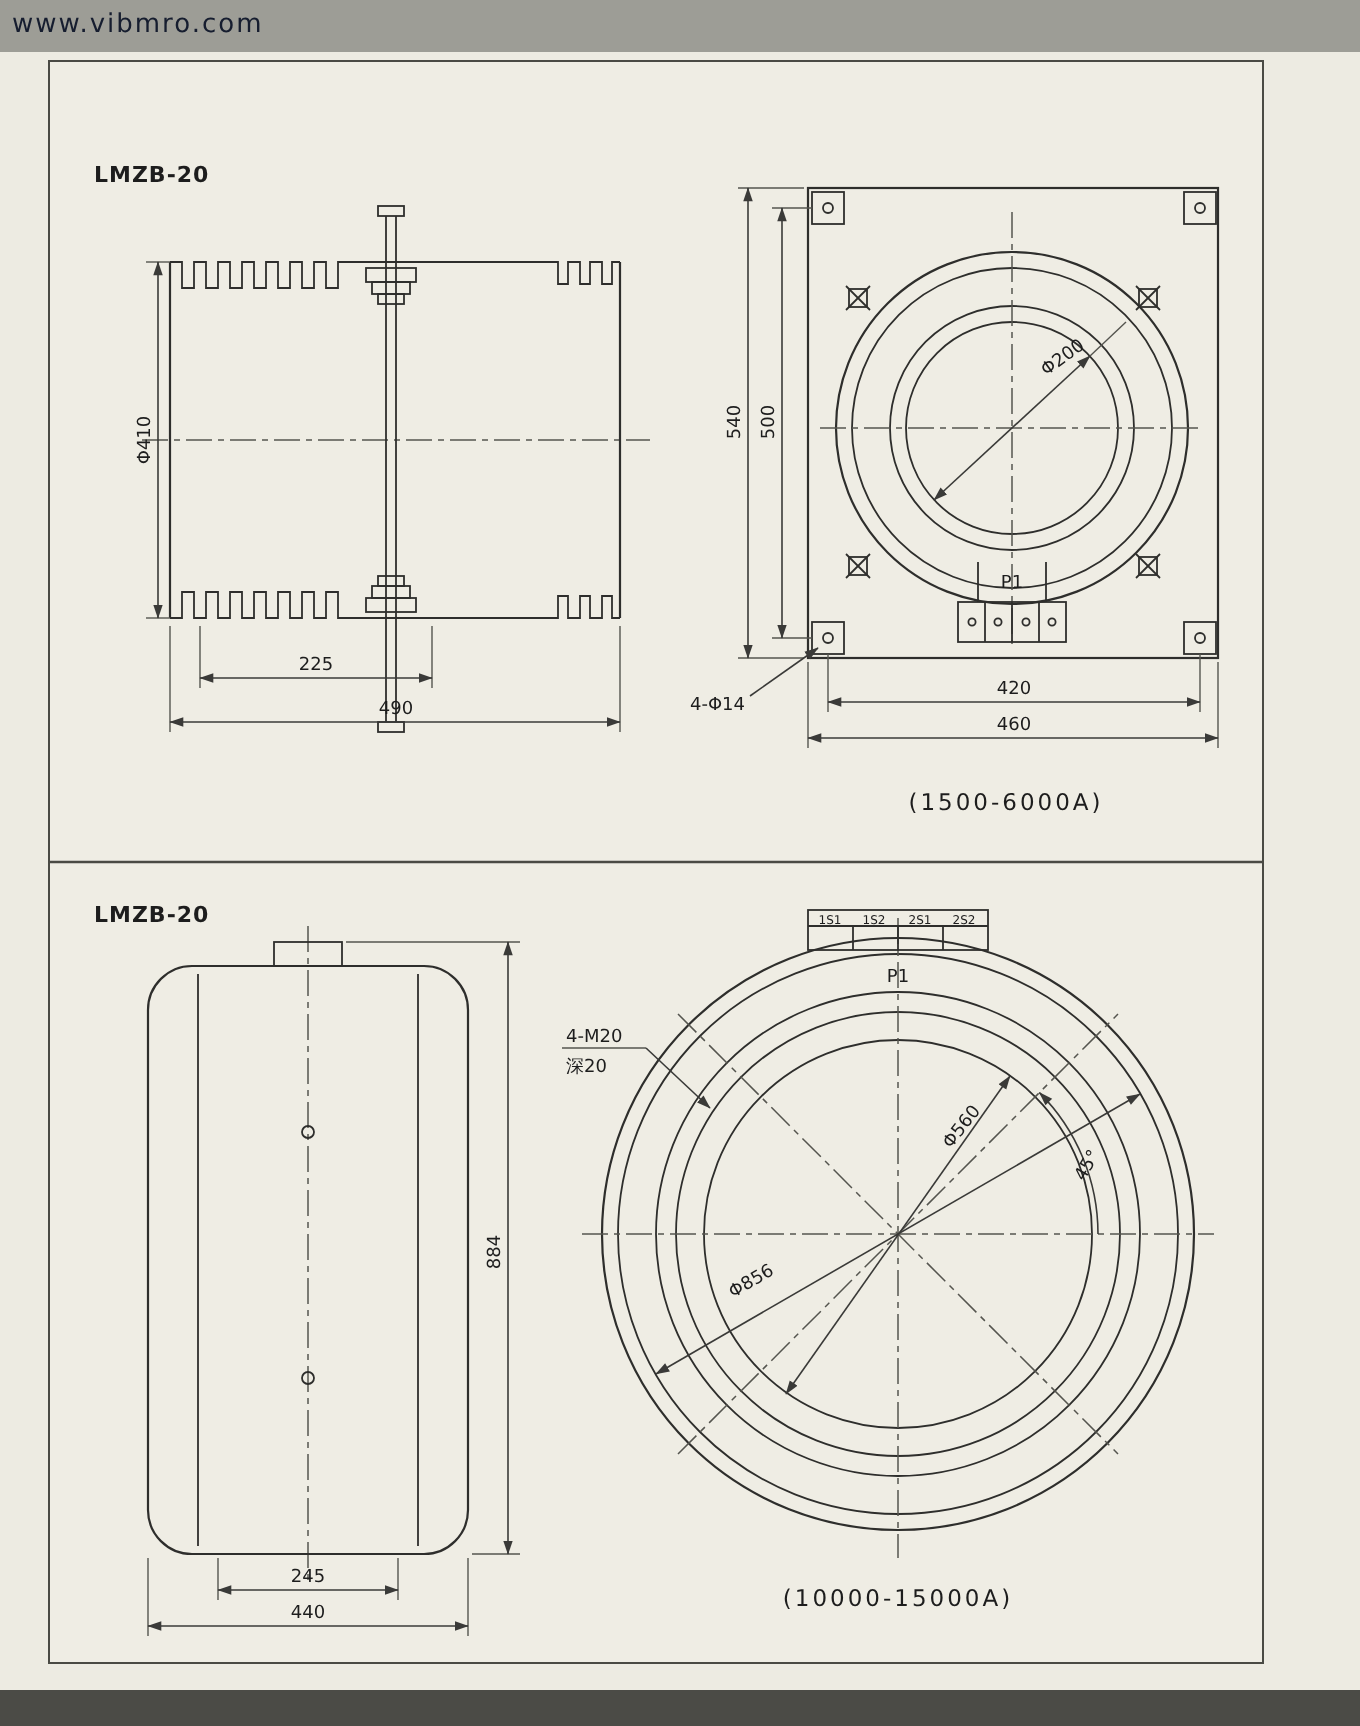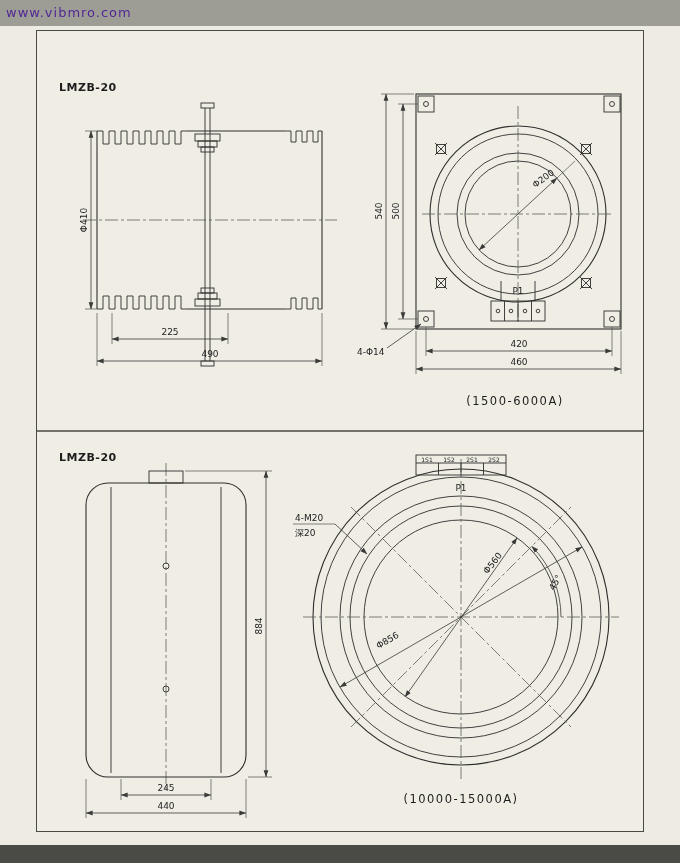--- a/index.html
+++ b/index.html
@@ -5,25 +5,25 @@
   html,body{margin:0;padding:0;}
   body{
     width:680px;height:863px;position:relative;overflow:hidden;
     background:#b3b3ab;
     font-family:"DejaVu Sans","Liberation Sans",sans-serif;
   }
   .scan-top{position:absolute;left:0;top:0;width:680px;height:26px;background:#9d9d96;}
   .paper{position:absolute;left:0;top:26px;width:680px;height:819px;background:#edebe2;}
   .scan-bottom{position:absolute;left:0;top:845px;width:680px;height:18px;background:#4b4b46;}
   .watermark{
-    position:absolute;left:6px;top:5px;color:#4c1d95;font-size:13px;
+    position:absolute;left:6px;top:5px;color:#0f172a;font-size:13px;
     letter-spacing:1px;opacity:.95;
   }
   .frame{
-    position:absolute;left:36px;top:30px;width:606px;height:800px;
+    position:absolute;left:24px;top:30px;width:606px;height:800px;
     border:1.5px solid #4a4a44;background:#efede4;box-sizing:content-box;
   }
   svg text{fill:#1d1d1d;}
   .geo{stroke:#2e2e2c;stroke-width:1.1;fill:none;}
   .geo2{stroke:#2e2e2c;stroke-width:0.9;fill:none;}
   .dim{stroke:#3a3a38;stroke-width:0.8;fill:none;}
   .ext{stroke:#55554f;stroke-width:0.7;fill:none;}
   .cl{stroke:#55554f;stroke-width:0.75;fill:none;stroke-dasharray:13 3 3 3;}
   .lbl{font-size:9px;}
   .model{font-size:11px;font-weight:bold;letter-spacing:0.5px;}

